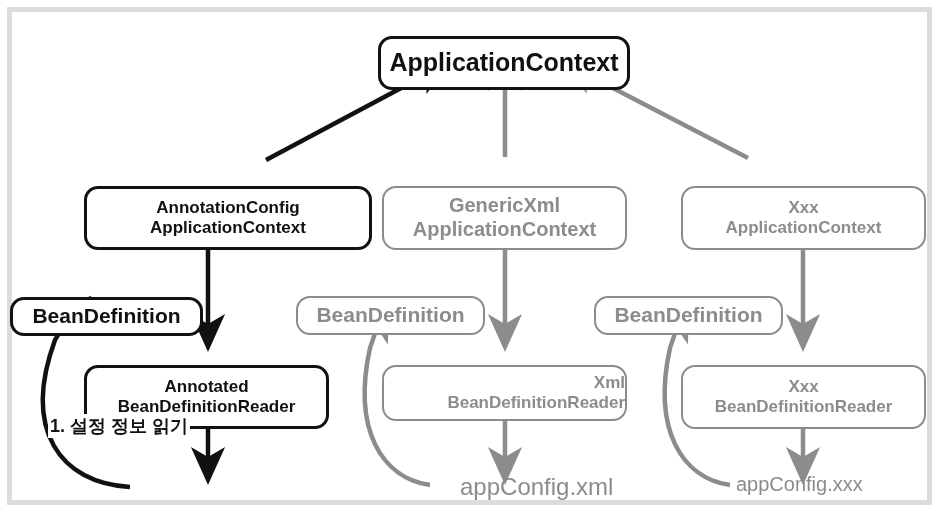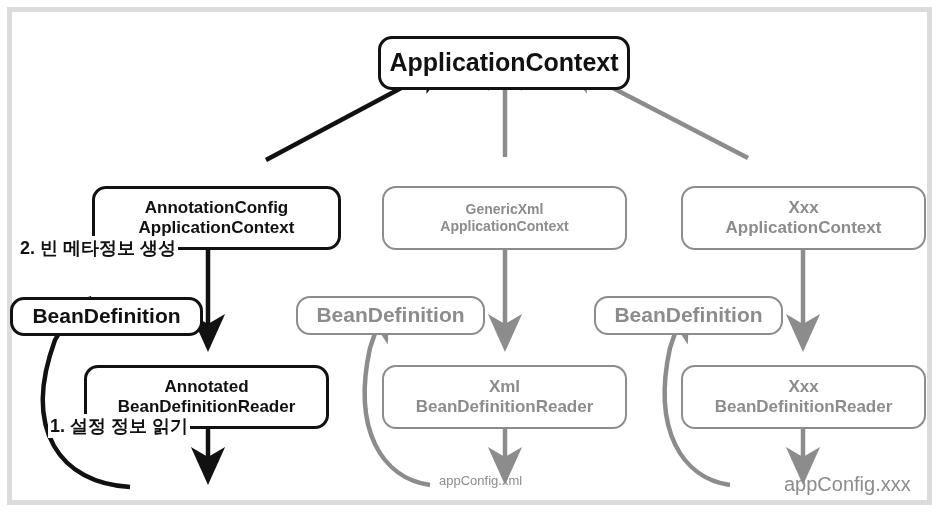--- a/index.html
+++ b/index.html
@@ -137,64 +137,63 @@
 
     <g>
       <path d="M730,485 C682,478 652,430 670,348 C674,334 678,326 681,320" stroke="#8c8c8c" stroke-width="4.5" fill="none" marker-end="url(#ahG)"></path>
     </g>
   </svg>
 
   <div class="node black" style="left:378px; top:8px; width:252px; height:54px; font-size:25px;">
     <span class="ln">ApplicationContext</span>
   </div>
 
-  <div class="node black" style="left:92px; top:158px; width:249px; height:64px; font-size:17px;">
+  <div class="node black" style="left:84px; top:158px; width:288px; height:64px; font-size:17px;">
     <span class="ln">AnnotationConfig</span>
     <span class="ln">ApplicationContext</span>
   </div>
 
-  <div class="node gray" style="left:382px; top:158px; width:245px; height:64px; font-size:14px;">
+  <div class="node gray" style="left:382px; top:158px; width:245px; height:64px; font-size:20px;">
     <span class="ln">GenericXml</span>
     <span class="ln">ApplicationContext</span>
   </div>
 
   <div class="node gray" style="left:681px; top:158px; width:245px; height:64px; font-size:17px;">
     <span class="ln">Xxx</span>
     <span class="ln">ApplicationContext</span>
   </div>
 
-  <div class="steplabel" style="left:18px; top:236px; font-size:18px;">2. 빈 메타정보 생성</div>
 
   <div class="node black" style="left:10px; top:269px; width:193px; height:39px; font-size:21px;">
     <span class="ln">BeanDefinition</span>
   </div>
 
   <div class="node gray" style="left:296px; top:268px; width:189px; height:39px; font-size:21px;">
     <span class="ln">BeanDefinition</span>
   </div>
 
   <div class="node gray" style="left:594px; top:268px; width:189px; height:39px; font-size:21px;">
     <span class="ln">BeanDefinition</span>
   </div>
 
   <div class="node black" style="left:84px; top:337px; width:245px; height:64px; font-size:17px;">
     <span class="ln">Annotated</span>
     <span class="ln">BeanDefinitionReader</span>
   </div>
 
-  <div class="node gray" style="left:382px; top:337px; width:245px; height:64px; font-size:17px;">
+  <div class="node gray" style="left:382px; top:337px; width:245px; height:56px; font-size:17px;align-items:flex-end;">
     <span class="ln">Xml</span>
     <span class="ln">BeanDefinitionReader</span>
   </div>
 
   <div class="node gray" style="left:681px; top:337px; width:245px; height:64px; font-size:17px;">
     <span class="ln">Xxx</span>
     <span class="ln">BeanDefinitionReader</span>
   </div>
 
   <div class="steplabel" style="left:48px; top:414px; font-size:18px;">1. 설정 정보 읽기</div>
 
 
-  <div class="plain gray" style="left:439px; top:473px; font-size:13px;">appConfig.xml</div>
+  <div class="plain gray" style="left:460px; top:473px; font-size:24px;">appConfig.xml</div>
 
-  <div class="plain gray" style="left:736px; top:473px; font-size:20px;margin-left:48px;">appConfig.xxx</div>
+  <div class="plain gray" style="left:736px; top:473px; font-size:20px;">appConfig.xxx</div>
 
 </div>
 
 </body></html>

